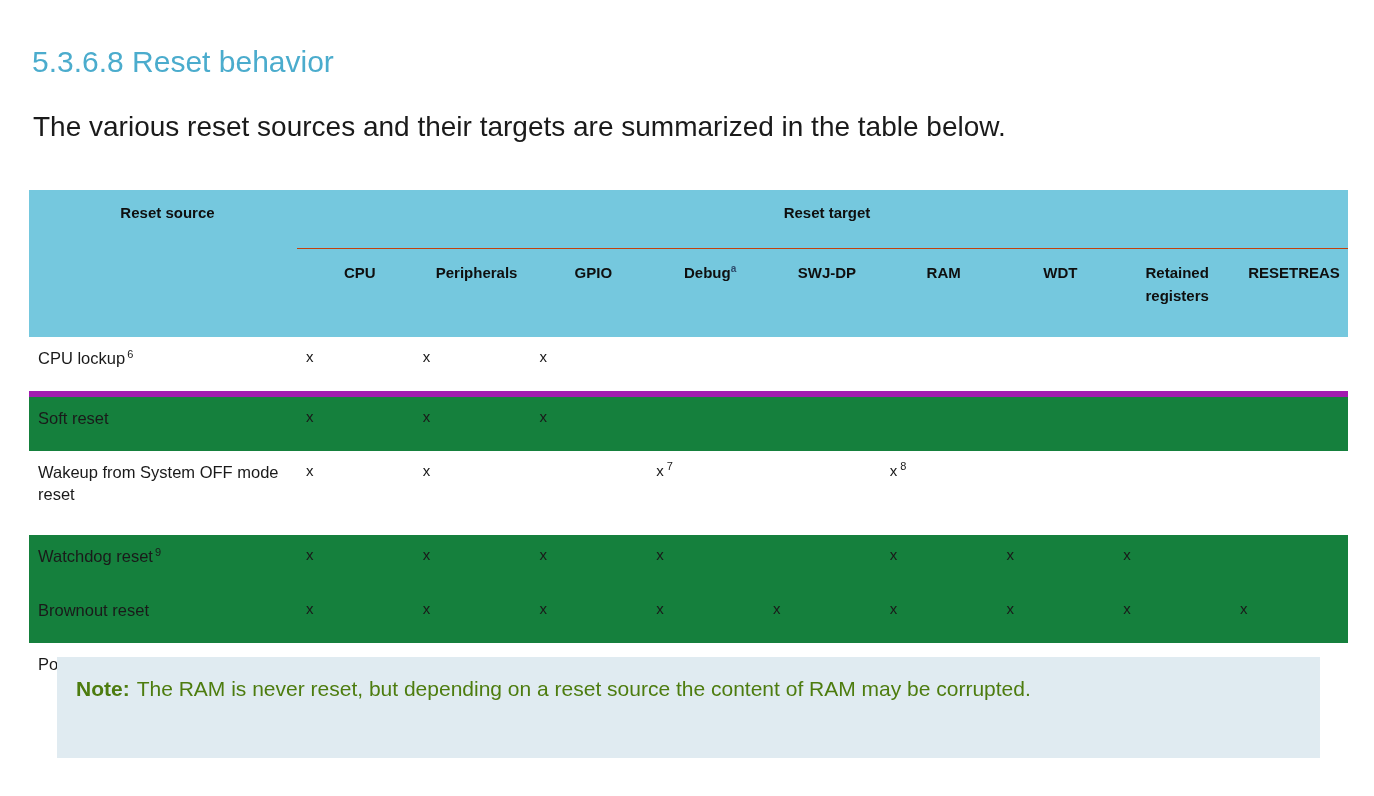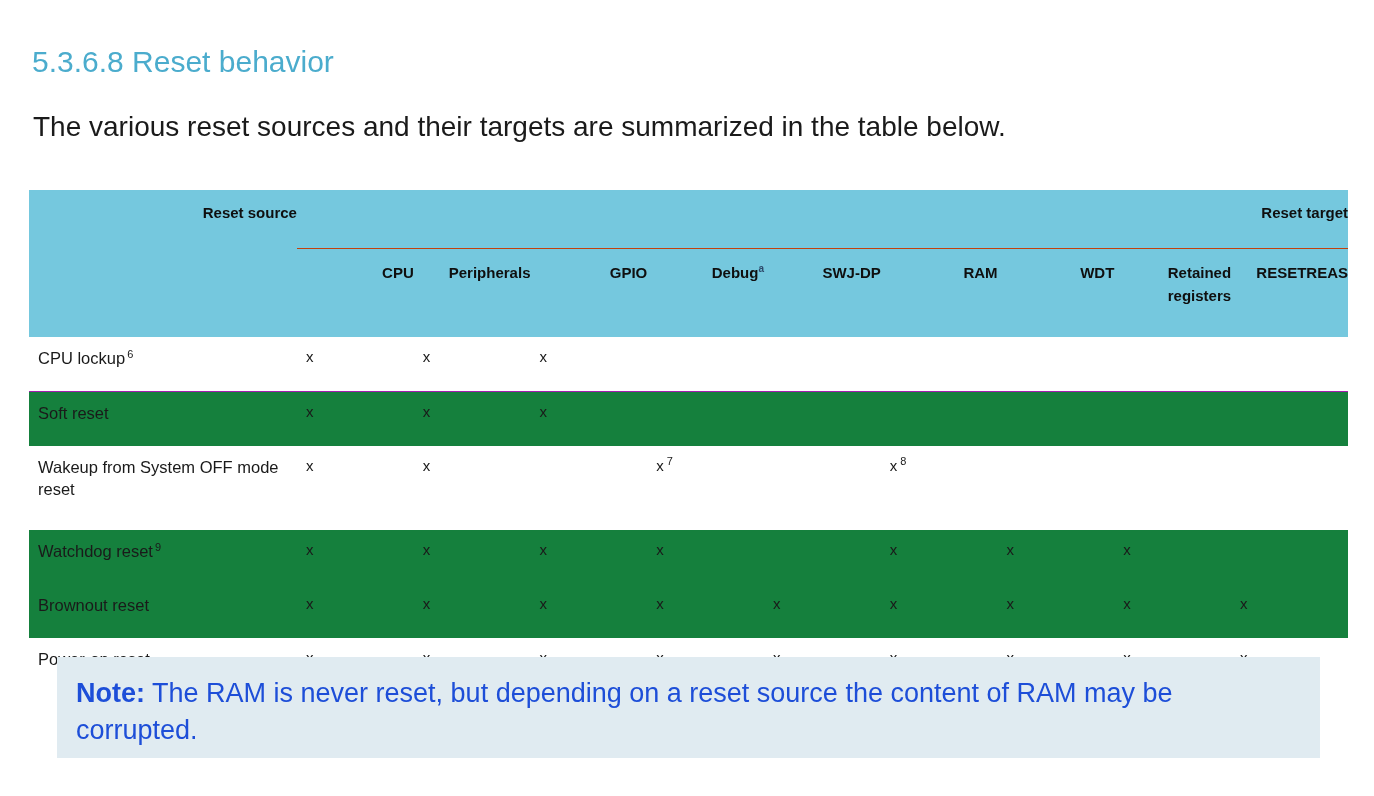--- a/index.html
+++ b/index.html
@@ -61,21 +61,21 @@
   .reset-table col.c-source { width: 257px; }
   .reset-table col.c-dat    { width: 112px; }
   .reset-table col.c-wide   { width: 112px; }
 
   
   thead tr.hdr-top th,
   thead tr.hdr-sub th {
     background: #75C8DE;
     color: #0f0f0f;
     font-weight: bold;
-    text-align: right;
+    text-align: center;
     vertical-align: top;
     padding: 0;
   }
 
   thead tr.hdr-top th {
     height: 44px;
     padding: 14px 0 0 0;
   }
   thead tr.hdr-top th.src-cell {
     padding-left: 9px;
@@ -122,21 +122,21 @@
     padding-left: 9px;
     font-size: 15px;
   }
   tbody tr.tall td {
     height: 74px;
   }
   tbody tr.shaded td {
     background: #15803d;
   }
   tbody tr.rule-below td {
-    border-bottom: 1px solid #a21caf;
+    border-bottom: 6px solid #a21caf;
   }
 
   .sup-ref {
     font-size: 11px;
     vertical-align: super;
     line-height: 0;
     padding-left: 2px;
   }
   .mark .sup-ref {
     font-size: 11px;
@@ -149,23 +149,23 @@
     position: absolute;
     left: 57px;
     top: 657px;
     width: 1263px;
     height: 101px;
     background: #E0EBF1;
     box-sizing: border-box;
     padding: 18px 20px 0 19px;
   }
   .note-text {
-    font-size: 27px;
+    font-size: 21px;
     line-height: 1.38;
-    color: #1d4ed8;
+    color: #4d7c0f;
     font-weight: 400;
   }
   .note-label {
     font-weight: bold;
   }
   .note-gap {
     display: inline-block;
     width: 7px;
   }
 </style>

